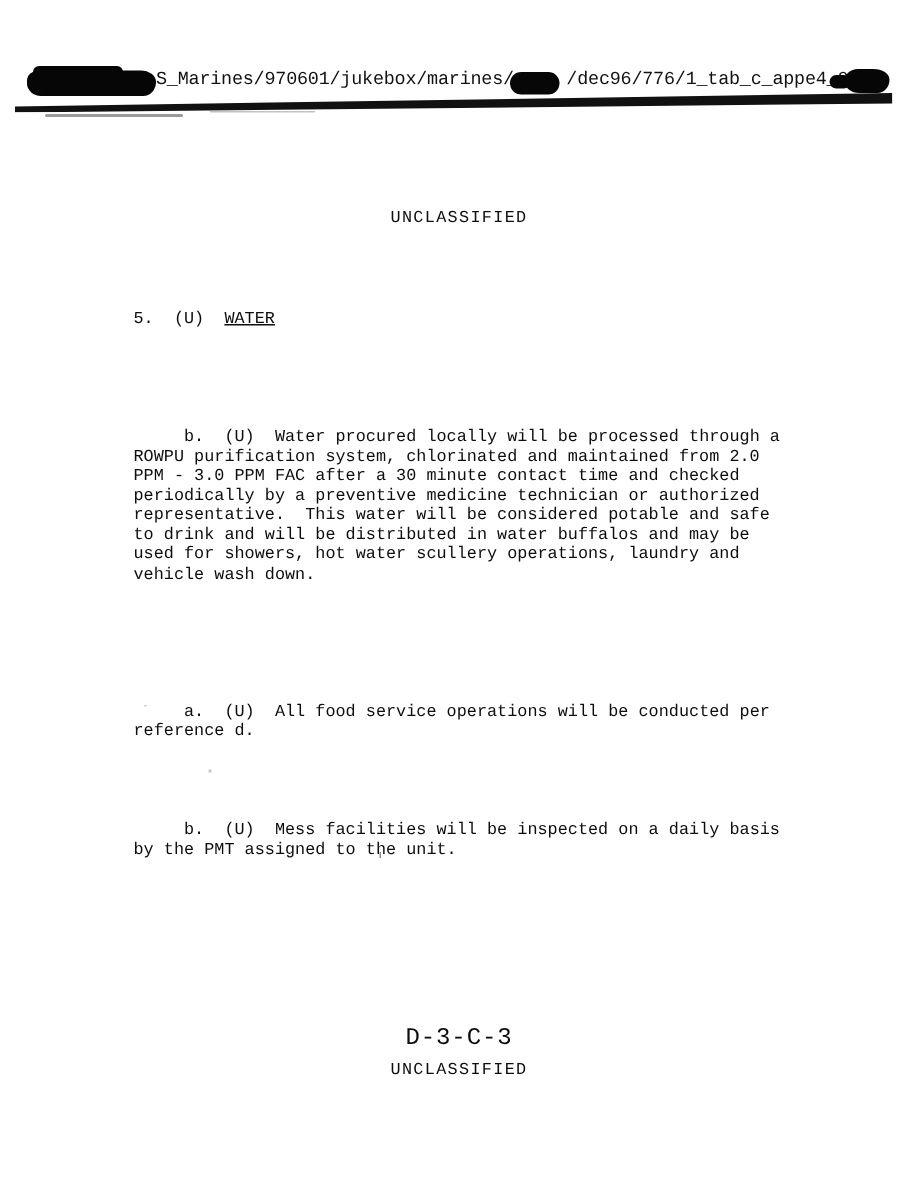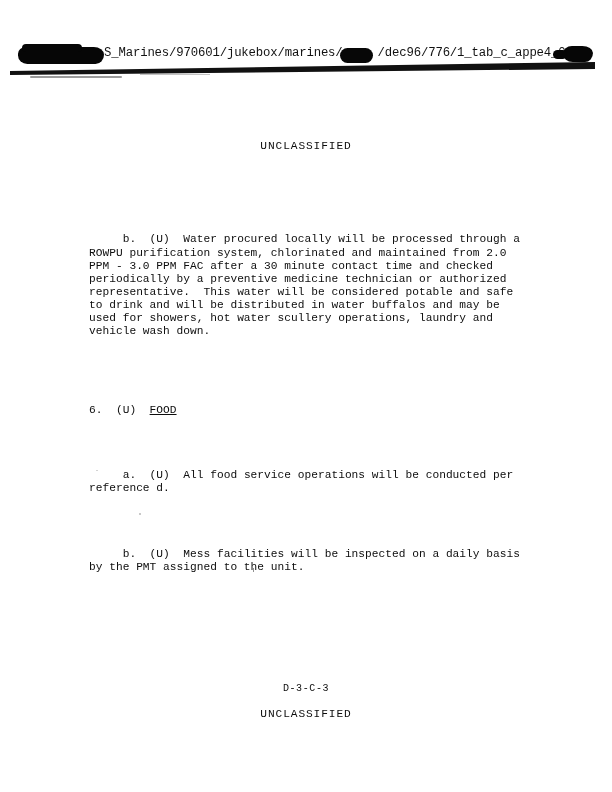--- a/index.html
+++ b/index.html
@@ -147,21 +147,21 @@
   }
   .para:last-child { margin-bottom: 0; }
   .u { text-decoration: underline; }
 
   #footer-page {
     position: absolute;
     left: 0;
     top: 683px;
     width: 612px;
     text-align: center;
-    font-size: 10px;
+    font-size: 16px;
     letter-spacing: 0.6px;
   }
   #classification-bottom {
     position: absolute;
     left: 0;
     top: 708px;
     width: 612px;
     text-align: center;
     font-size: 11.2px;
     letter-spacing: 0.9px;
@@ -193,33 +193,33 @@
   <div id="scan-smudge"></div>
   <div id="scan-smudge2"></div>
 </div>
 
 <div id="page-body">
 
   <div id="classification-top">UNCLASSIFIED</div>
 
   <div id="doc-text">
 
+    <p class="para"><span>5.</span>&nbsp;&nbsp;<span>(U)</span>&nbsp;&nbsp;<span class="u">WATER</span></p>
 
 
     <p class="para">     b.  (U)  Water procured locally will be processed through a
 ROWPU purification system, chlorinated and maintained from 2.0
 PPM - 3.0 PPM FAC after a 30 minute contact time and checked
 periodically by a preventive medicine technician or authorized
 representative.  This water will be considered potable and safe
 to drink and will be distributed in water buffalos and may be
 used for showers, hot water scullery operations, laundry and
 vehicle wash down.</p>
 
 
-    <p class="para"><span>6.</span>&nbsp;&nbsp;<span>(U)</span>&nbsp;&nbsp;<span class="u">FOOD</span></p>
 
     <p class="para">     a.  (U)  All food service operations will be conducted per
 reference d.</p>
 
     <p class="para">     b.  (U)  Mess facilities will be inspected on a daily basis
 by the PMT assigned to the unit.</p>
 
     
 
     

